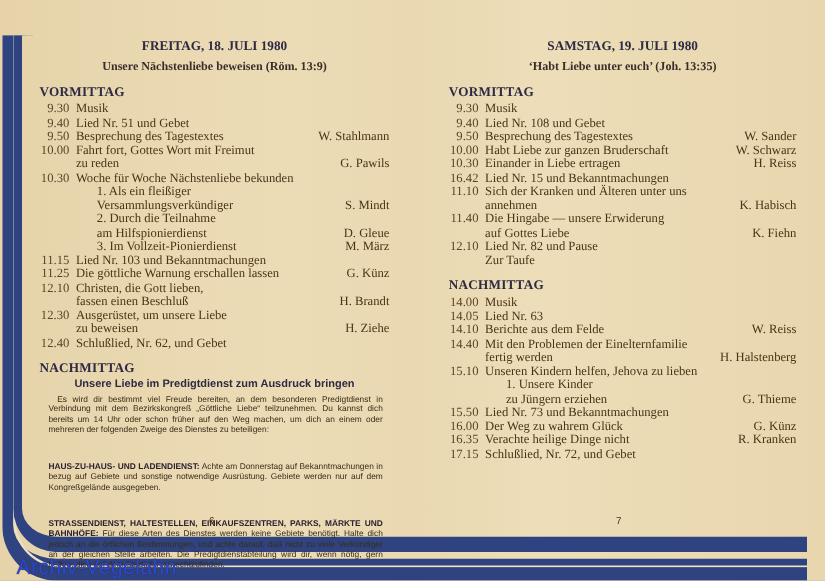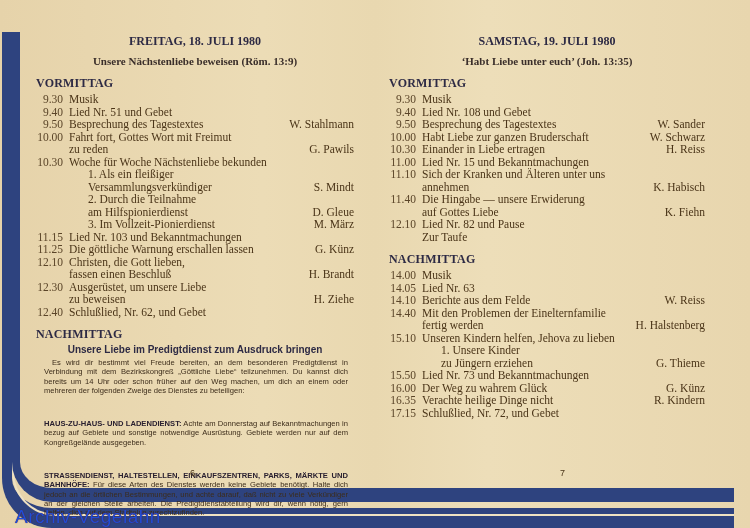--- a/index.html
+++ b/index.html
@@ -31,21 +31,21 @@
   }
   .watermark {
     position: absolute; left: 15px; top: 506px;
     font-family: Liberation Sans, sans-serif;
     font-size: 19px; color: #1d4ed8; letter-spacing: 0.5px;
     text-shadow: 0 0 1px #6b1020;
   }
 
   .col { position: absolute; top: 0; }
   .col-left { left: 36px; width: 318px; }
-  .col-right { left: 389px; width: 316px; }
+  .col-right { left: 408px; width: 316px; }
 
   .day-title { text-align: center; font-weight: bold; font-size: 12px; margin-top: 34px; color: #2d2a44; }
   .day-theme { text-align: center; font-weight: bold; font-size: 11px; margin-top: 6px; color: #3a2e2a; }
   .section-head { font-weight: bold; font-size: 12px; margin-top: 9px; margin-bottom: 2px; color: #2d2a44; letter-spacing: 0.2px; }
 
   .row { display: flex; font-size: 11.5px; line-height: 12.5px; }
   .row .t { width: 33px; text-align: right; padding-right: 6px; flex: none; color: #5a4428; }
   .row .d { flex: 1; }
   .row .s { text-align: right; white-space: nowrap; padding-left: 4px; align-self: flex-end; }
   .sub { padding-left: 6px; }
@@ -217,21 +217,21 @@
         <span class="s">W. Schwarz</span>
       </div>
       <div class="row">
         <span class="t">10.30</span>
         <span class="d">
           <div>Einander in Liebe ertragen</div>
         </span>
         <span class="s">H. Reiss</span>
       </div>
       <div class="row">
-        <span class="t">11.00</span>
+        <span class="t">16.42</span>
         <span class="d">
           <div>Lied Nr. 15 und Bekanntmachungen</div>
         </span>
         <span class="s"></span>
       </div>
       <div class="row">
         <span class="t">11.10</span>
         <span class="d">
           <div>Sich der Kranken und Älteren unter uns</div>
           <div>annehmen</div>
@@ -317,21 +317,21 @@
         <span class="d">
           <div>Der Weg zu wahrem Glück</div>
         </span>
         <span class="s">G. Künz</span>
       </div>
       <div class="row">
         <span class="t">16.35</span>
         <span class="d">
           <div>Verachte heilige Dinge nicht</div>
         </span>
-        <span class="s">R. Kindern</span>
+        <span class="s">R. Kranken</span>
       </div>
       <div class="row">
         <span class="t">17.15</span>
         <span class="d">
           <div>Schlußlied, Nr. 72, und Gebet</div>
         </span>
         <span class="s"></span>
       </div>
     </div>
 </div>

